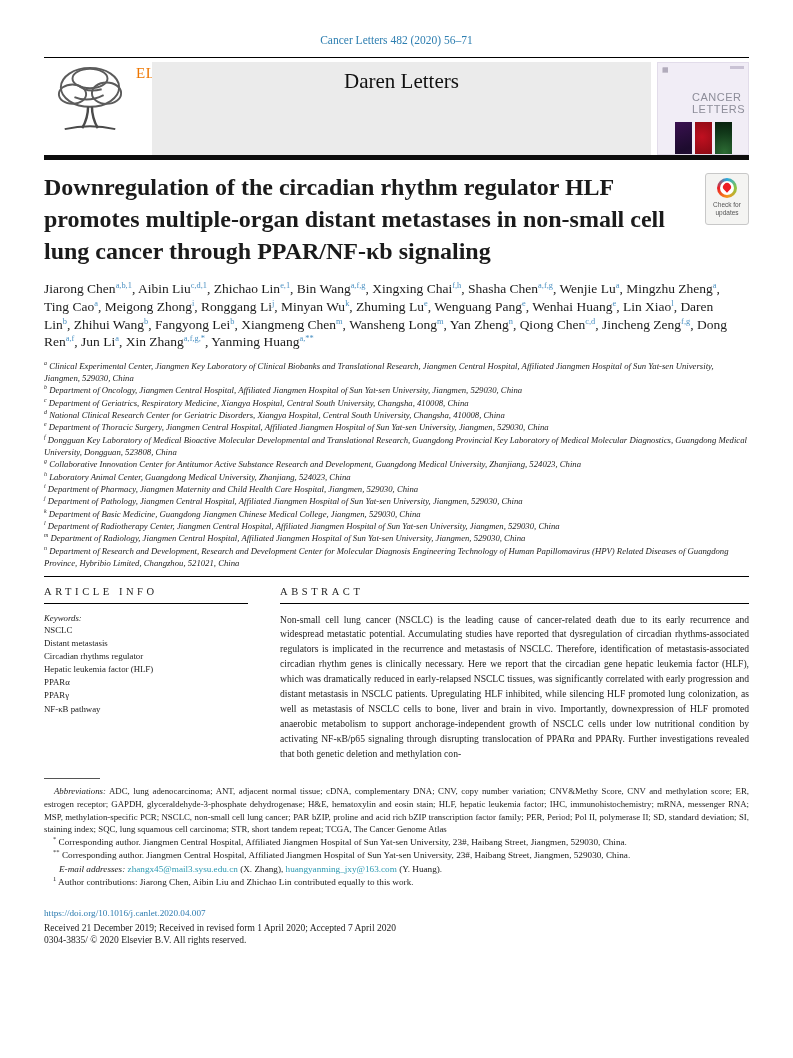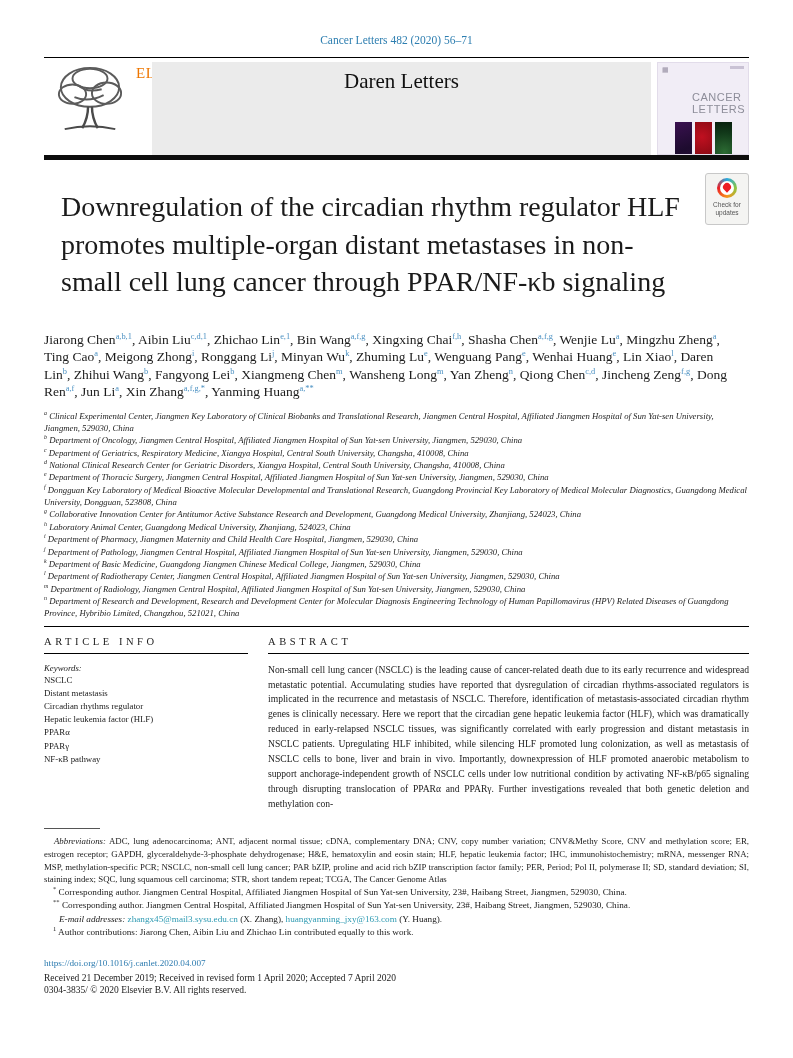--- a/index.html
+++ b/index.html
@@ -26,35 +26,35 @@
   .cover-title{margin-top:29px;text-align:center;padding-left:18px;font-family:"Liberation Sans","DejaVu Sans",sans-serif;font-size:11px;line-height:1.05;color:#8d8d99;letter-spacing:0.5px;text-align:left;padding-left:34px;}
   .cover-strips{display:flex;gap:3px;justify-content:center;margin-top:7px;}
   .strip{width:17px;height:50px;}
   .strip-1{background:linear-gradient(160deg,#3a1150 0%,#1d0b2e 55%,#2c0f3e 100%);}
   .strip-2{background:radial-gradient(circle at 40% 30%,#c01020 0%,#8a0a14 55%,#4d050b 100%);}
   .strip-3{background:radial-gradient(circle at 55% 60%,#2c6b33 0%,#123a1a 60%,#081f0d 100%);}
   .black-bar{height:5px;background:#0d0d0d;}
   
   .section-label{margin-top:19px;font-size:13.5px;}
   .title-row{display:flex;justify-content:space-between;margin-top:11px;}
-  .article-title{font-size:28px;font-weight:normal;line-height:1.34;width:652px;margin:17px;}
+  .article-title{font-size:24px;font-weight:bold;line-height:1.34;width:652px;margin:0;}
   .check-badge{width:44px;height:52px;background:#f4f4f2;border:1px solid #c8c8c8;border-radius:3px;text-align:center;padding-top:4px;box-sizing:border-box;cursor:pointer;flex:0 0 auto;margin-top:2px;}
   .badge-icon{width:20px;height:20px;border-radius:50%;background:conic-gradient(#27aae1,#8dc63f,#f7941d,#ed1c24,#27aae1);position:relative;margin:0 auto;}
   .badge-icon::before{content:'';position:absolute;inset:3px;background:#fff;border-radius:50%;}
   .badge-icon::after{content:'';position:absolute;left:6px;top:5px;width:8px;height:8px;background:#ed1c24;border-radius:50% 50% 50% 0;transform:rotate(-45deg);}
   .badge-label{font-family:"Liberation Sans","DejaVu Sans",sans-serif;font-size:6.5px;color:#555;line-height:1.25;margin-top:3px;}
   
   .author-list{margin-top:13px;font-size:13.5px;line-height:1.3;width:692px;}
   sup{line-height:0;}
   .a-sup{font-size:0.62em;color:#4a90c2;}
   .af-sup{font-size:0.68em;color:#222;font-style:italic;}
   .affiliation-list{margin-top:9px;font-size:8.7px;font-style:italic;line-height:1.42;color:#222;}
   .divider{margin-top:6px;border-top:1px solid #000;}
   
-  .columns{display:flex;margin-top:9px;gap:20px;}
+  .columns{display:flex;margin-top:9px;gap:32px;}
   .col-left{width:204px;flex:0 0 auto;}
   .col-right{flex:1;}
   .col-heading{font-size:10.5px;letter-spacing:0.34em;color:#222;}
   .head-rule{border-bottom:1px solid #000;margin-top:6px;margin-bottom:9px;}
   .kw-label{font-style:italic;font-size:8.8px;margin-bottom:1px;}
   .kw{font-size:8.8px;line-height:1.5;}
   .abstract-text{font-size:9.6px;line-height:1.56;text-align:justify;margin:0;}
   
   .footnote-block{margin-top:16px;}
   .fn-rule{width:56px;border-top:1px solid #555;margin-bottom:6px;}

